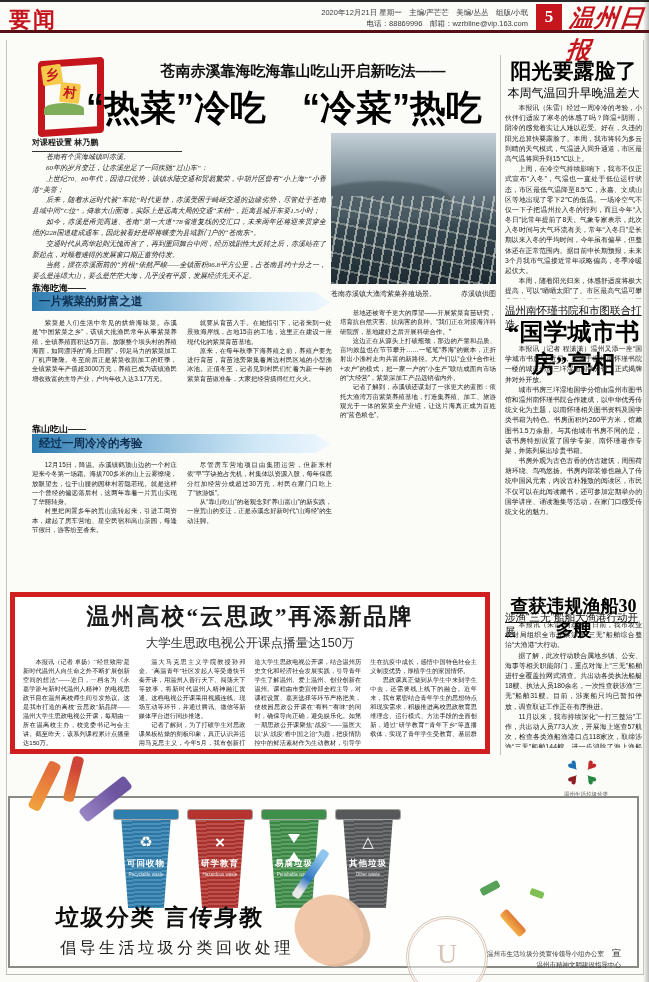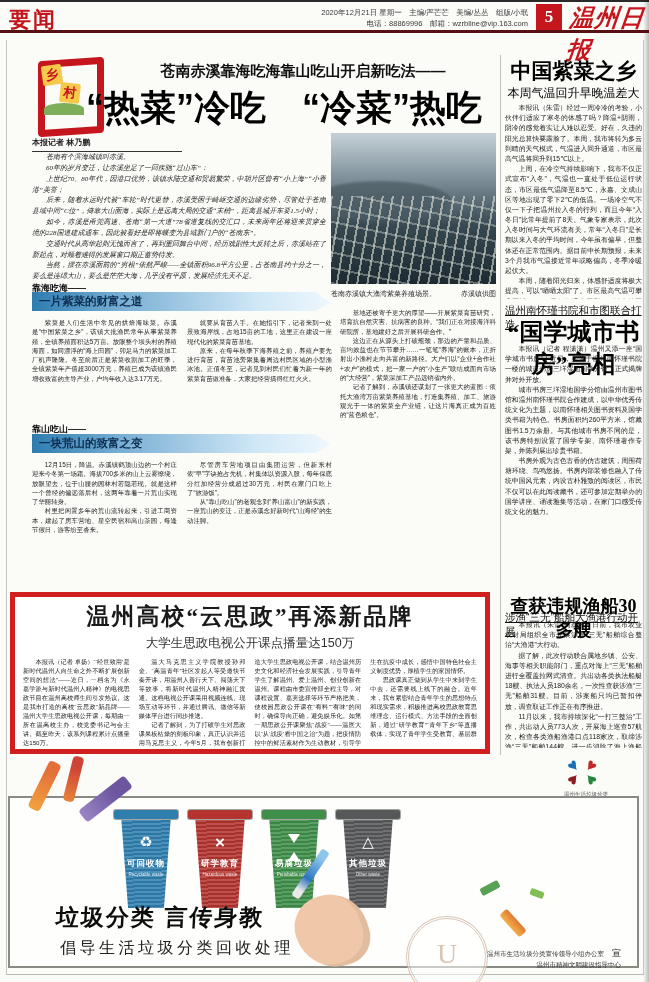--- a/index.html
+++ b/index.html
@@ -114,21 +114,21 @@
 
   <div class="abs col-logo">
     <div class="ring"></div>
     <div class="tile t1">乡</div>
     <div class="tile t2">村</div>
     <div class="hill"></div>
   </div>
 
   <div class="abs kicker">苍南赤溪靠海吃海靠山吃山开启新吃法——</div>
   <div class="abs headline">“热菜”冷吃　“冷菜”热吃</div>
-  <div class="abs byline">本报记者 林乃鹏</div>
+  <div class="abs byline">对课程设置 林乃鹏</div>
 
   <div class="abs intro">
       <p>苍南有个滨海城镇叫赤溪。</p>
       <p>60年的岁月变迁，让赤溪坐足了一回疾驰“过山车”：</p>
       <p>上世纪70、80年代，因港口优势，该镇水陆交通和贸易繁荣，中胡片区曾有“小上海”“小香港”美誉；</p>
       <p>后来，随着水运时代被“车轮”时代更替，赤溪受困于崎岖交通的边缘劣势，尽管处于苍南县域中间“C位”，倚靠大山面海，实际上是远离大局的交通“末梢”，距离县城开车要1.5小时；</p>
       <p>如今，赤溪是甬莞高速、苍南“第一大道”78省道复线的交汇口，未来两年还将迎来贯穿全境的228国道建成通车，因此被看好是即将蝶变为县域新门户的“苍南东”。</p>
       <p>交通时代从高华起则无愧而言了，再到重回舞台中间，经历戏剧性大反转之后，赤溪站在了新起点，对顺着难得的发展窗口期正蓄势待发。</p>
       <p>当然，摆在赤溪面前的“穷根”依然严峻——全镇面积96.8平方公里，占苍南县约十分之一，要么是连绵大山，要么是茫茫大海，几乎没有平原，发展经济先天不足。</p>
     </div>
@@ -150,31 +150,31 @@
       <p>原来，在每年秋季下海养殖之前，养殖户要先进行育苗，育苗池旁聚集着周边村民区域的小型渔冰池。正值冬至，记者见到村民们忙着为新一年的紫菜育苗做准备，大家把经营搞得红红火火。</p>
     </div>
 
   <div class="abs col3 newsbody">
       <p>基地还被寄予更大的厚望——开展紫菜育苗研究，培育抗自然灾害、抗病害的良种。“我们正在对接海洋科研院所，基地建好之后开展科研合作。”</p>
       <p>这边正在从源头上打破瓶颈，那边的产量和品质、亩均效益也在节节攀升……一笔笔“养海”的账本，正折射出小渔村走向共富的新路径。大户们以“企业+合作社+农户”的模式，把一家一户的“小生产”联结成面向市场的“大经营”，紫菜深加工产品远销省内外。</p>
       <p>记者了解到，赤溪镇还谋划了一张更大的蓝图：依托大渔湾万亩紫菜养殖基地，打造集养殖、加工、旅游观光于一体的紫菜全产业链，让这片海真正成为百姓的“蓝色粮仓”。</p>
     </div>
 
   <div class="abs sec-kicker" style="left:32px;top:423px;">靠山吃山——</div>
-  <div class="abs banner" style="left:32px;top:434px;">一块荒山的致富之变</div>
+  <div class="abs banner" style="left:32px;top:434px;">经过一周冷冷的考验</div>
   <div class="abs cols2 newsbody" style="left:32px;top:460px;height:126px;">
       <p>12月15日，降温。赤溪镇鹤顶山边的一个村庄迎来今冬第一场霜。海拔700多米的山上云雾缭绕，放眼望去，位于山腰的园林村若隐若现。就是这样一个曾经的偏远落后村，这两年靠着一片荒山实现了华丽转身。</p>
       <p>村里把闲置多年的荒山流转起来，引进工商资本，建起了房车营地、星空民宿和高山茶园，每逢节假日，游客纷至沓来。</p>
       <p>尽管房车营地项目由集团运营，但新东村依“早”字诀抢占先机，村集体以资源入股，每年保底分红加经营分成超过30万元，村民在家门口吃上了“旅游饭”。</p>
       <p>从“靠山吃山”的老观念到“养山富山”的新实践，一座荒山的变迁，正是赤溪念好新时代“山海经”的生动注脚。</p>
     </div>
 
   <div class="abs vdiv"></div>
 
-  <div class="abs r-title serif" style="left:505px;top:57px;font-size:21px;">中国紫菜之乡</div>
+  <div class="abs r-title serif" style="left:505px;top:57px;font-size:21px;">阳光要露脸了</div>
   <div class="abs r-title" style="left:505px;top:85px;font-size:12px;font-weight:400;">本周气温回升早晚温差大</div>
   <div class="abs rbody" style="left:505px;top:103px;height:196px;">
       <p>本报讯（朱雷）经过一周冷冷的考验，小伙伴们适应了寒冬的体感了吗？降温+阴雨，阴冷的感觉着实让人难以忍受。好在，久违的阳光总算快要露脸了。本周，我市将转为多云到晴的天气模式，气温进入回升通道，市区最高气温将回升到15℃以上。</p>
       <p>上周，在冷空气持续影响下，我市不仅正式宣布“入冬”，气温也一直处于低位运行状态，市区最低气温降至8.5℃，永嘉、文成山区等地出现了零下2℃的低温。一场冷空气不仅一下子把温州拉入冬的行列，而且今年“入冬日”比常年提前了8天。气象专家表示，此次入冬时间与大气环流有关，常年“入冬日”是长期以来入冬的平均时间，今年虽有偏早，但整体还在正常范围内。据目前中长期预报，未来3个月我市气温接近常年或略偏高，冬季冷暖起伏大。</p>
       <p>本周，随着阳光归来，体感舒适度将极大提高，可以“晒晒太阳”了。市区最高气温可攀升至近20℃，最低气温也回到5℃以上的区间。需要注意的是，阳光回归早晚温差大，大家切不可被晴好天气迷惑，早晚添衣防感冒。</p>
     </div>
 
   <div class="abs r-kicker" style="left:505px;top:304px;">温州南怀瑾书院和市图联合打造</div>
   <div class="abs r-title serif" style="left:505px;top:316px;font-size:24px;">“国学城市书房”亮相</div>
   <div class="abs rbody" style="left:505px;top:344px;height:212px;">

